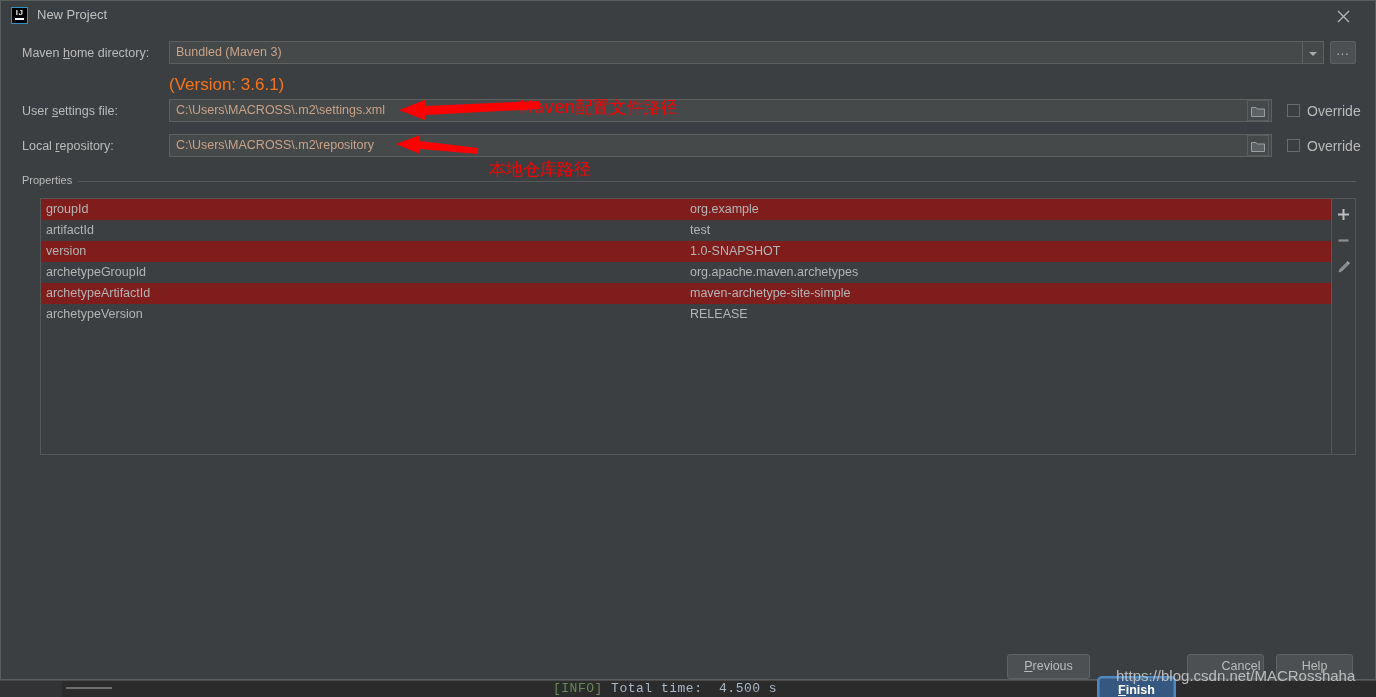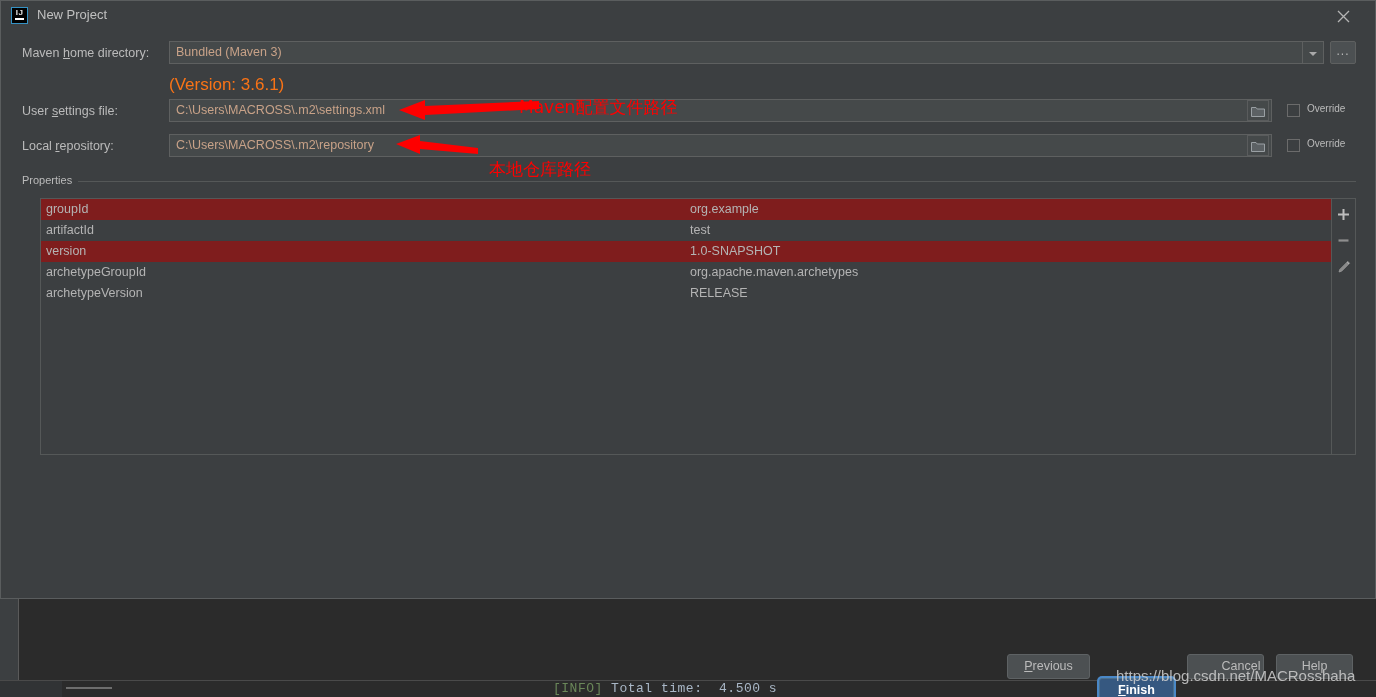--- a/index.html
+++ b/index.html
@@ -74,21 +74,21 @@
     white-space: pre;
     letter-spacing: 0.5px;
   }
   #bg-console-text .info { color: #6a8759; margin-left: 8px; }
 
   
   #dialog {
     position: absolute;
     left: 0; top: 0;
     width: 1376px;
-    height: 599px;
+    height: 680px;
     background: #3c3f41;
     border: 1px solid #5a5d5e;
     box-sizing: border-box;
     z-index: 10;
   }
 
   
   #titlebar {
     position: relative;
     height: 29px;
@@ -216,21 +216,21 @@
     position: absolute;
     left: 0; top: 2px;
     width: 13px; height: 13px;
     background: #3c3f41;
     border: 1px solid #6b6b6b;
     box-sizing: border-box;
   }
   .ovr .txt {
     position: absolute;
     left: 20px; top: 1px;
-    font-size: 10px;
+    font-size: 14px;
     color: #bbbbbb;
     white-space: nowrap;
   }
 
   
   #props-label {
     position: absolute;
     left: 21px; top: 173px;
     font-size: 11px;
     color: #bbbbbb;
@@ -411,20 +411,24 @@
         <span class="k">artifactId</span>
         <span class="v">test</span>
       </div>
     <div class="trow odd">
         <span class="k">version</span>
         <span class="v">1.0-SNAPSHOT</span>
       </div>
     <div class="trow even">
         <span class="k">archetypeGroupId</span>
         <span class="v">org.apache.maven.archetypes</span>
+      </div>
+    <div class="trow odd">
+        <span class="k">archetypeArtifactId</span>
+        <span class="v">maven-archetype-site-simple</span>
       </div>
     <div class="trow even">
         <span class="k">archetypeVersion</span>
         <span class="v">RELEASE</span>
       </div>
   </div>
 
   <div id="table-toolbar">
     <div class="tb-btn" style="top:4px;">
       <svg width="13" height="13" viewBox="0 0 13 13">

